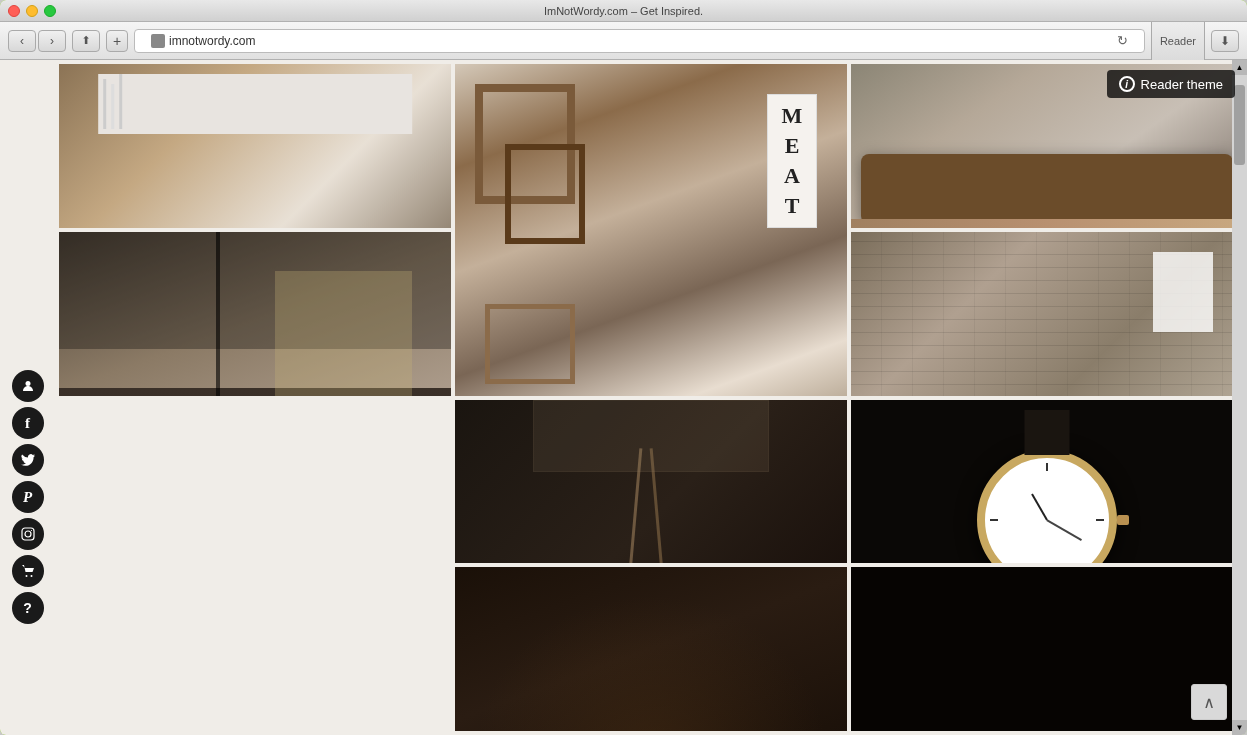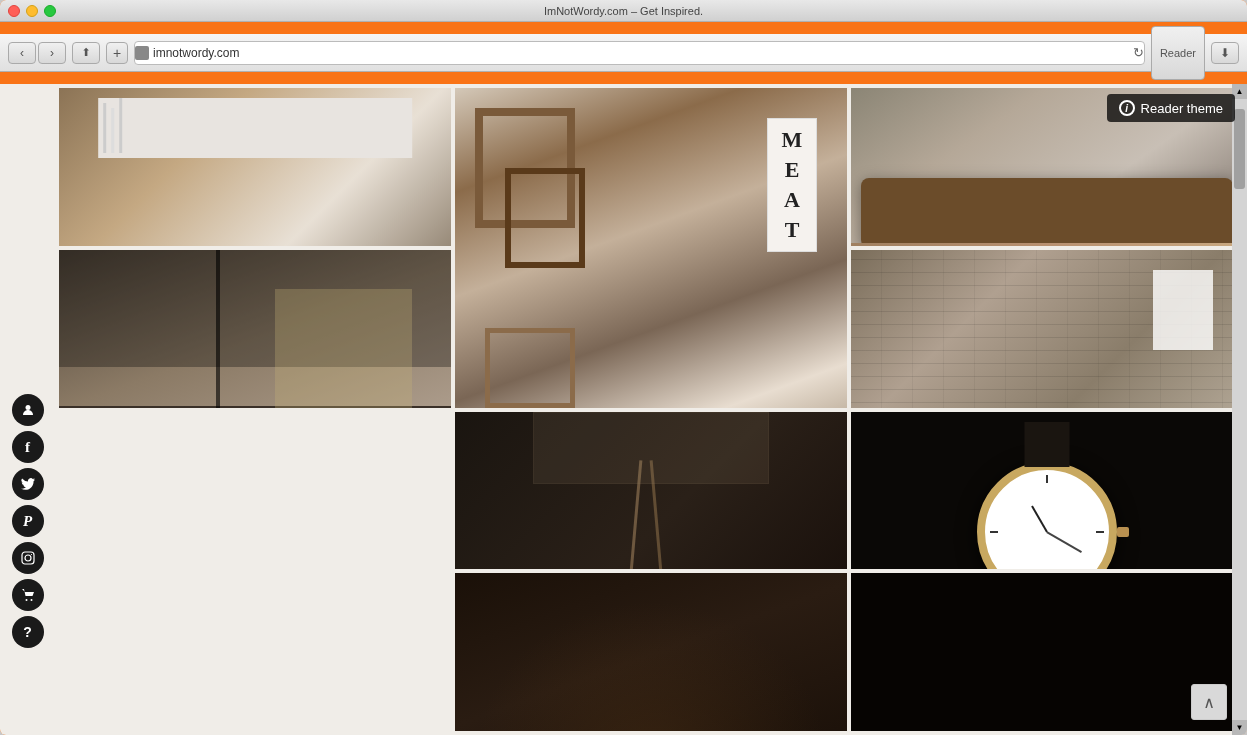--- a/index.html
+++ b/index.html
@@ -2,26 +2,25 @@
 <html><head>
   <meta charset="utf-8">
   <style>
     * { margin: 0; padding: 0; box-sizing: border-box; }
     body { width: 1247px; height: 735px; background: #c8c8c8; font-family: -apple-system, BlinkMacSystemFont, 'Helvetica Neue', Arial, sans-serif; overflow: hidden; }
 
     
     .chrome-frame {
       width: 1247px;
       height: 735px;
-      background: #f97316;
+      background: #84cc16;
       border-radius: 6px;
       overflow: hidden;
       display: flex;
       flex-direction: column;
-      gap: 12px;
     }
 
     
     .title-bar {
       height: 22px;
       background: linear-gradient(to bottom, #e8e8e8, #d0d0d0);
       display: flex;
       align-items: center;
       padding: 0 8px;
       border-bottom: 1px solid #b0b0b0;
@@ -102,21 +101,21 @@
       color: #555;
     }
     .address-bar-wrap {
       flex: 1;
       height: 24px;
       background: white;
       border: 1px solid #bbb;
       border-radius: 4px;
       display: flex;
       align-items: center;
-      padding: 0 0;
+      padding: 0 16px;
       gap: 4px;
     }
     .address-favicon {
       width: 14px;
       height: 14px;
       background: #888;
       border-radius: 2px;
       flex-shrink: 0;
     }
     .address-text {

